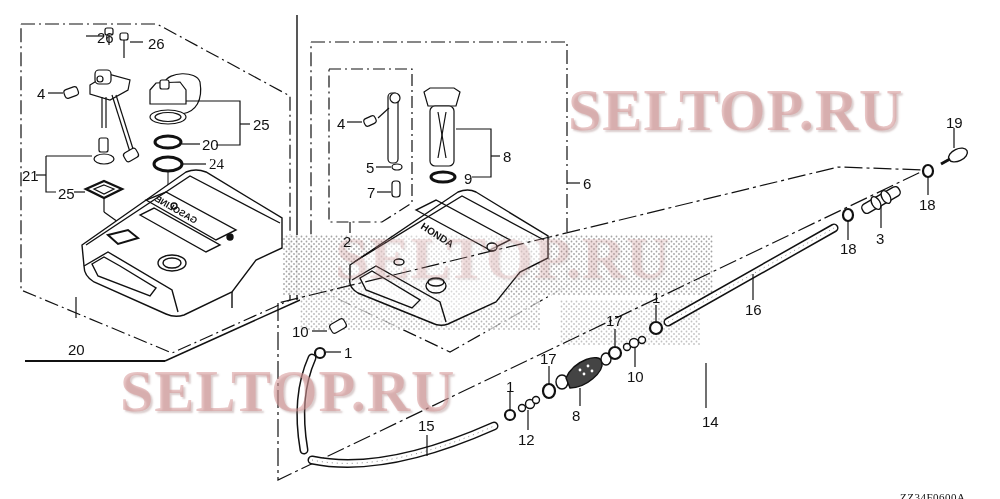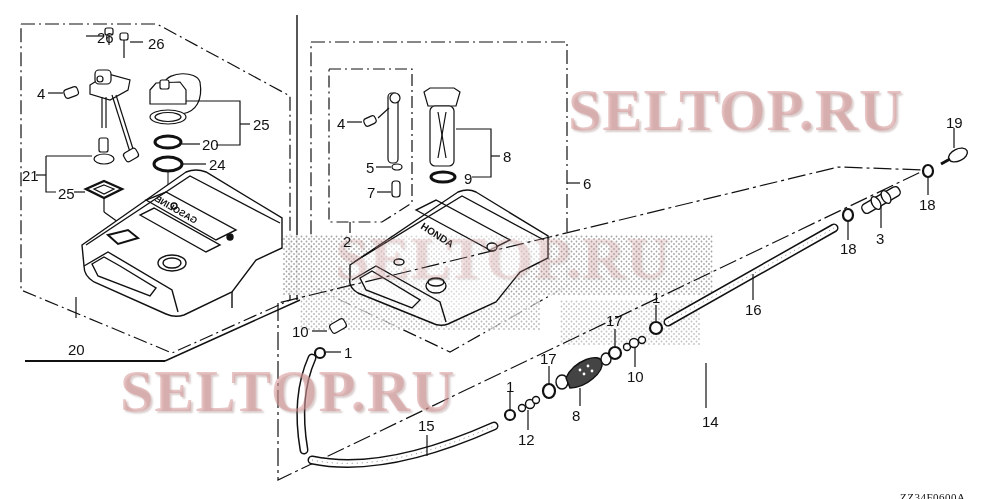--- a/index.html
+++ b/index.html
@@ -264,21 +264,21 @@
 
   <div class="wm" style="left:568px;top:80px;">SELTOP.RU</div>
   <div class="wm" style="left:335px;top:228px;opacity:0.45;">SELTOP.RU</div>
   <div class="wm" style="left:120px;top:361px;">SELTOP.RU</div>
 
   <div class="callout" style="left:97px;top:30px;">26</div>
   <div class="callout" style="left:148px;top:36px;">26</div>
   <div class="callout" style="left:37px;top:86px;">4</div>
   <div class="callout" style="left:253px;top:117px;">25</div>
   <div class="callout" style="left:202px;top:137px;">20</div>
-  <div class="callout" style="left:209px;top:157px;">24</div>
+  <div class="callout" style="left:209px;top:157px;font-family:Liberation Serif, serif;">24</div>
   <div class="callout" style="left:22px;top:168px;">21</div>
   <div class="callout" style="left:58px;top:186px;">25</div>
   <div class="callout" style="left:68px;top:320px;margin-top:22px;">20</div>
   <div class="callout" style="left:337px;top:116px;">4</div>
   <div class="callout" style="left:366px;top:160px;">5</div>
   <div class="callout" style="left:367px;top:185px;">7</div>
   <div class="callout" style="left:503px;top:149px;">8</div>
   <div class="callout" style="left:464px;top:171px;">9</div>
   <div class="callout" style="left:583px;top:176px;">6</div>
   <div class="callout" style="left:343px;top:234px;">2</div>

